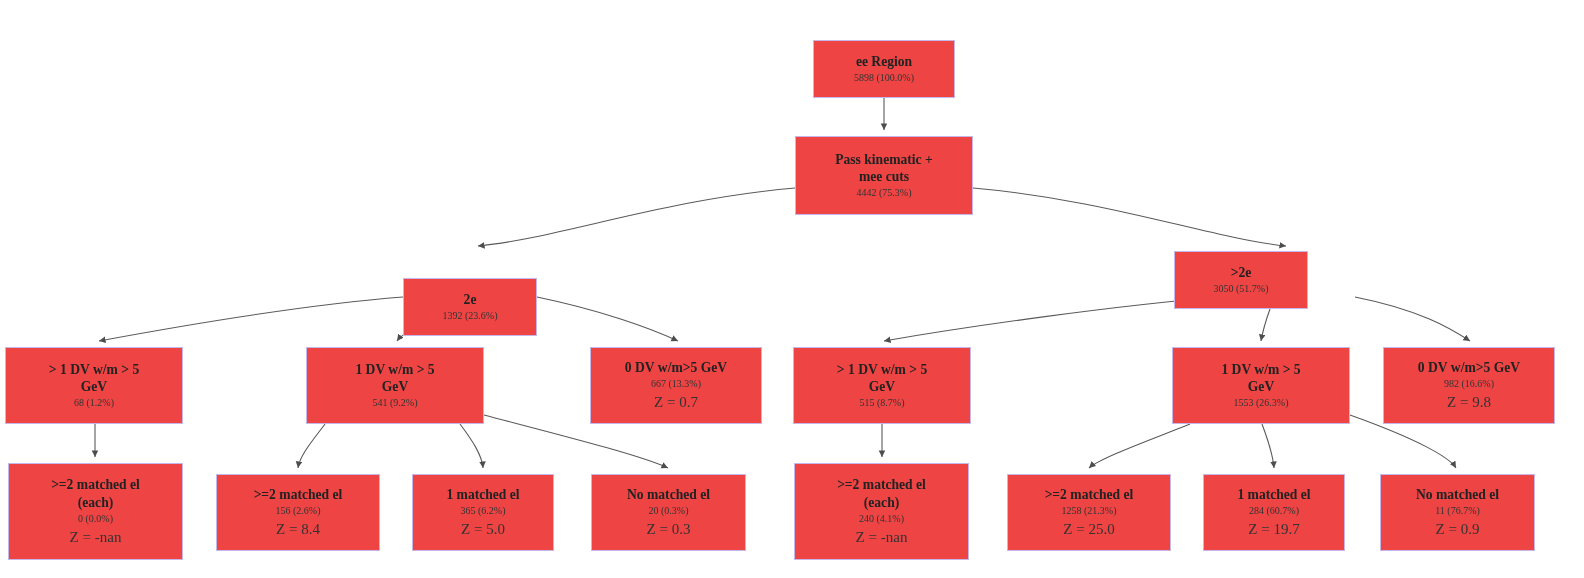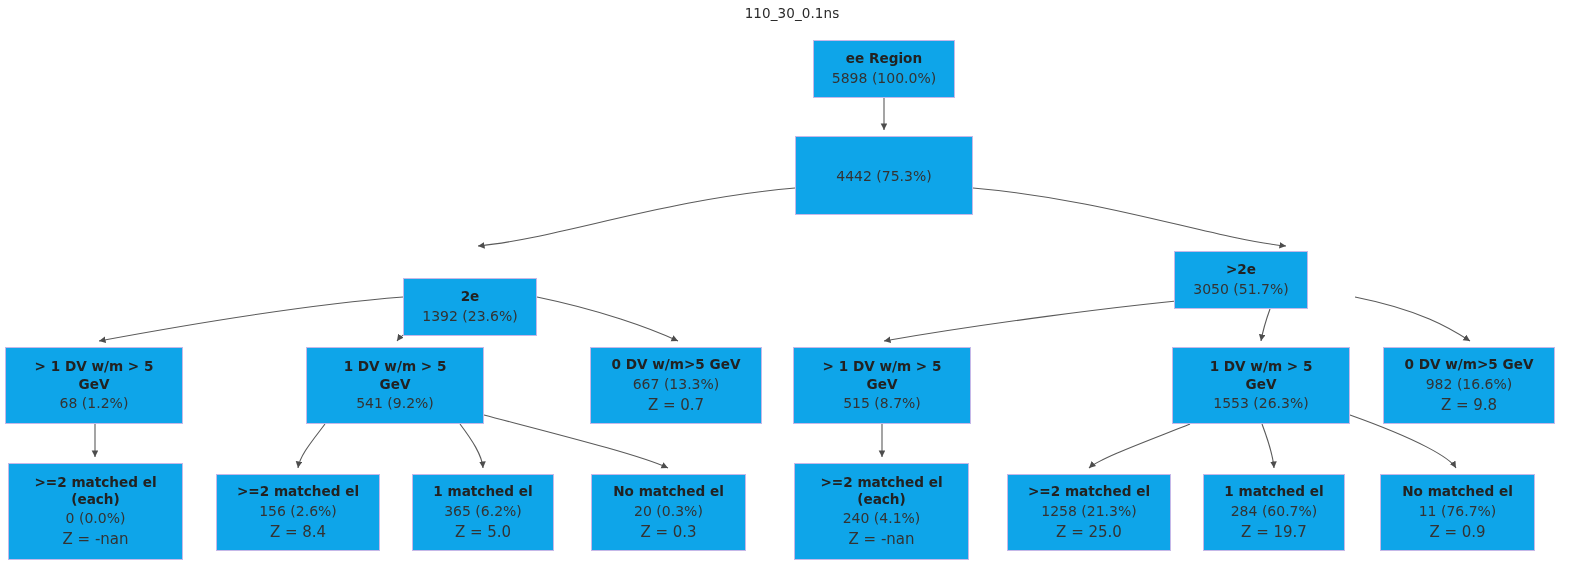--- a/index.html
+++ b/index.html
@@ -19,55 +19,55 @@
     text-align:center;
     top:5px;
     font-size:13.5px;
     color:#2b2b2b;
     letter-spacing:0.1px;
   }
 
   .node{
     position:absolute;
     box-sizing:border-box;
-    background:#0ea5e9;
+    background:#ef4444;
     border:1.3px solid #c5b8e8;
     display:flex;
     flex-direction:column;
     align-items:center;
     justify-content:center;
     text-align:center;
     padding:6px 8px;
     line-height:1.28;
+    font-family:Liberation Serif, serif;
   }
   .node .hdr{
     font-size:13.6px;
     font-weight:bold;
     color:#222222;
     white-space:pre-line;
   }
   .node .val{
-    font-size:14px;
+    font-size:10px;
     font-weight:normal;
     color:#333333;
     margin-top:2px;
   }
   .node .z{
     font-size:15px;
     font-weight:normal;
     color:#333333;
     margin-top:2px;
   }
 </style>
 </head>
 <body>
 
 <div id="canvas">
 
-  <div class="title">110_30_0.1ns</div>
 
   <svg id="edges" viewBox="0 0 1584 578">
     <defs>
       <marker id="arrow" markerWidth="8" markerHeight="8" refX="6" refY="3" orient="auto" markerUnits="strokeWidth">
         <path d="M0,0 L6,3 L0,6 z" fill="#4d4d4d"></path>
       </marker>
     </defs>
     <g id="edge-group" fill="none" stroke="#5a5a5a" stroke-width="1.1">
         <path d="M 884,98 L 884,130" marker-end="url(#arrow)"></path>
         <path d="M 795,188 C 660,200 560,238 478,246" marker-end="url(#arrow)"></path>
@@ -88,20 +88,22 @@
         <path d="M 1350,415 C 1420,440 1450,458 1456,468" marker-end="url(#arrow)"></path>
       </g>
   </svg>
 
   <div id="node-layer">
       <div class="node" style="left: 813px; top: 40px; width: 142px; height: 58px;">
         <div class="hdr">ee Region</div>
         <div class="val">5898 (100.0%)</div>
       </div>
       <div class="node" style="left: 795px; top: 136px; width: 178px; height: 79px;">
+        <div class="hdr">Pass kinematic +
+mee cuts</div>
         <div class="val">4442 (75.3%)</div>
       </div>
       <div class="node" style="left: 403px; top: 251px; width: 134px; height: 58px; margin-top: 27px;">
         <div class="hdr">2e</div>
         <div class="val">1392 (23.6%)</div>
       </div>
       <div class="node" style="left: 1174px; top: 251px; width: 134px; height: 58px;">
         <div class="hdr">&gt;2e</div>
         <div class="val">3050 (51.7%)</div>
       </div>

